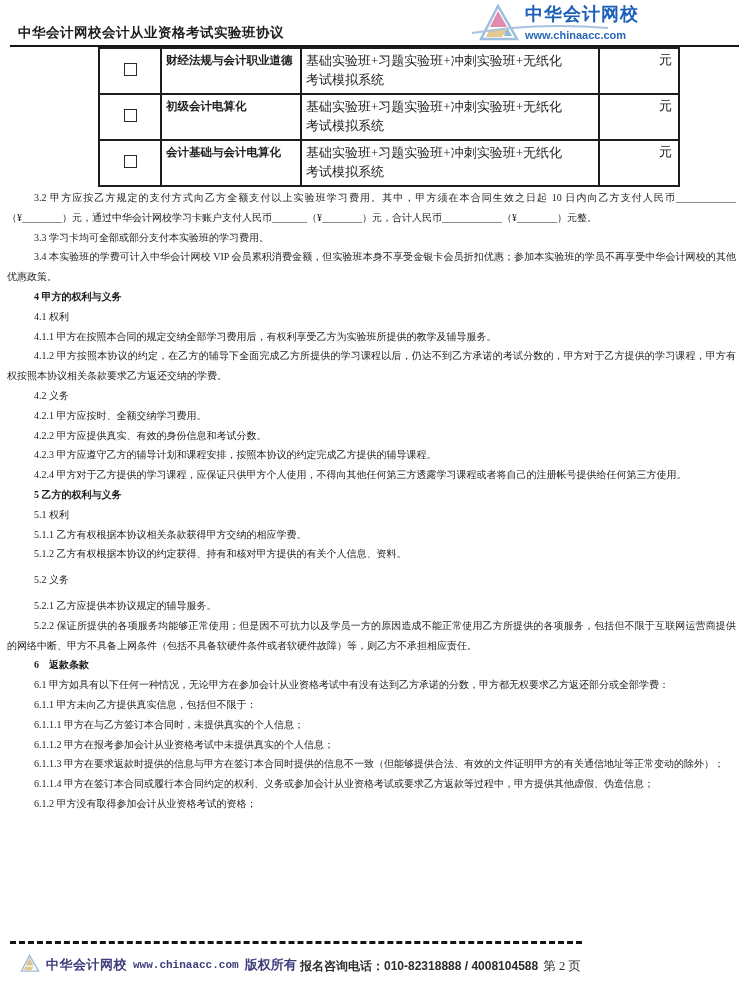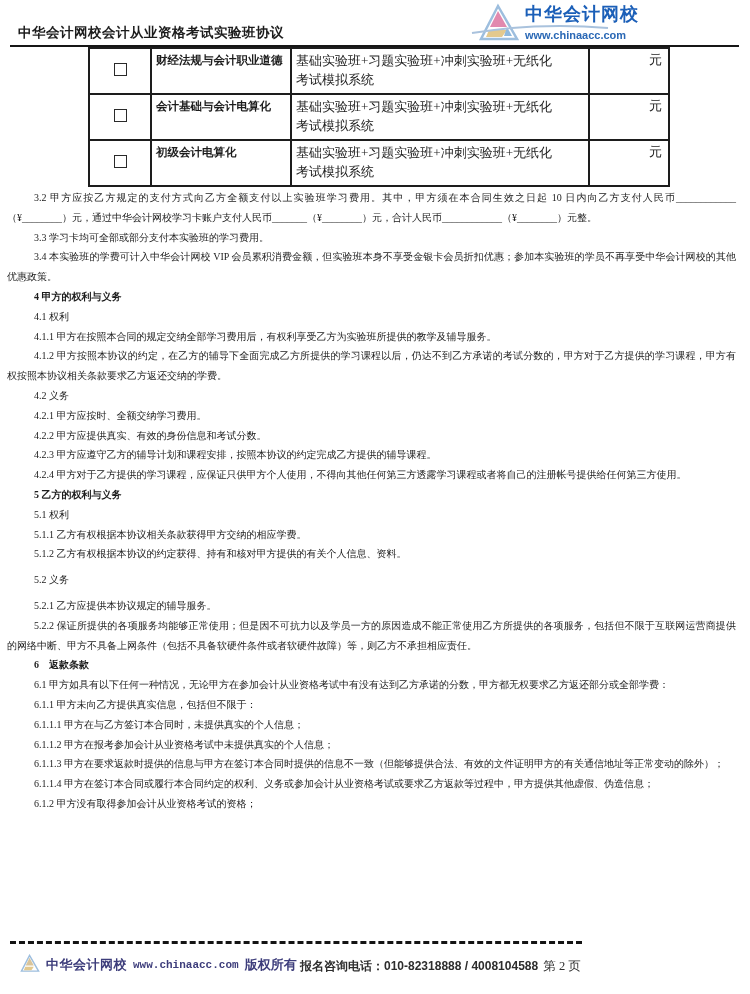--- a/index.html
+++ b/index.html
@@ -29,21 +29,21 @@
   }
   .logo-swoosh { position:absolute; left:-8px; top:19px; }
   .logo-url {
     font-family:"Liberation Sans","DejaVu Sans",sans-serif;
     font-size:11px; font-weight:bold; line-height:13px; margin-top:5px;
     white-space:nowrap;
   }
 
   
   table.course-table {
-    position:absolute; left:88px; top:47px; width:580px;
+    position:absolute; left:98px; top:47px; width:580px;
     border-collapse:collapse; table-layout:fixed;padding-left:48px;
   }
   .course-table td {
     border:2px solid #1d1d1d; height:46px; vertical-align:top;
     font-size:13px; padding:2px 4px; overflow:hidden;
   }
   .col-check { width:62px; }
   .col-subject { width:140px; }
   .col-classes { width:298px; }
   .col-price { width:80px; }
@@ -127,28 +127,28 @@
   <tbody>
       <tr>
         <td class="checkbox-cell"><span class="checkbox"></span></td>
         <td class="subject-cell">财经法规与会计职业道德</td>
         <td class="classes-cell">基础实验班+习题实验班+冲刺实验班+无纸化
 考试模拟系统</td>
         <td class="price-cell">元</td>
       </tr>
       <tr>
         <td class="checkbox-cell"><span class="checkbox"></span></td>
-        <td class="subject-cell">会计基础与会计电算化</td>
+        <td class="subject-cell">初级会计电算化</td>
         <td class="classes-cell">基础实验班+习题实验班+冲刺实验班+无纸化
 考试模拟系统</td>
         <td class="price-cell">元</td>
       </tr>
       <tr>
         <td class="checkbox-cell"><span class="checkbox"></span></td>
-        <td class="subject-cell">初级会计电算化</td>
+        <td class="subject-cell">会计基础与会计电算化</td>
         <td class="classes-cell">基础实验班+习题实验班+冲刺实验班+无纸化
 考试模拟系统</td>
         <td class="price-cell">元</td>
       </tr>
     </tbody>
 </table>
 
 <div class="agreement-body">
     <p>3.2 甲方应按乙方规定的支付方式向乙方全额支付以上实验班学习费用。其中，甲方须在本合同生效之日起 10 日内向乙方支付人民币____________（¥________）元，通过中华会计网校学习卡账户支付人民币_______（¥________）元，合计人民币____________（¥________）元整。</p>
     <p>3.3 学习卡均可全部或部分支付本实验班的学习费用。</p>

